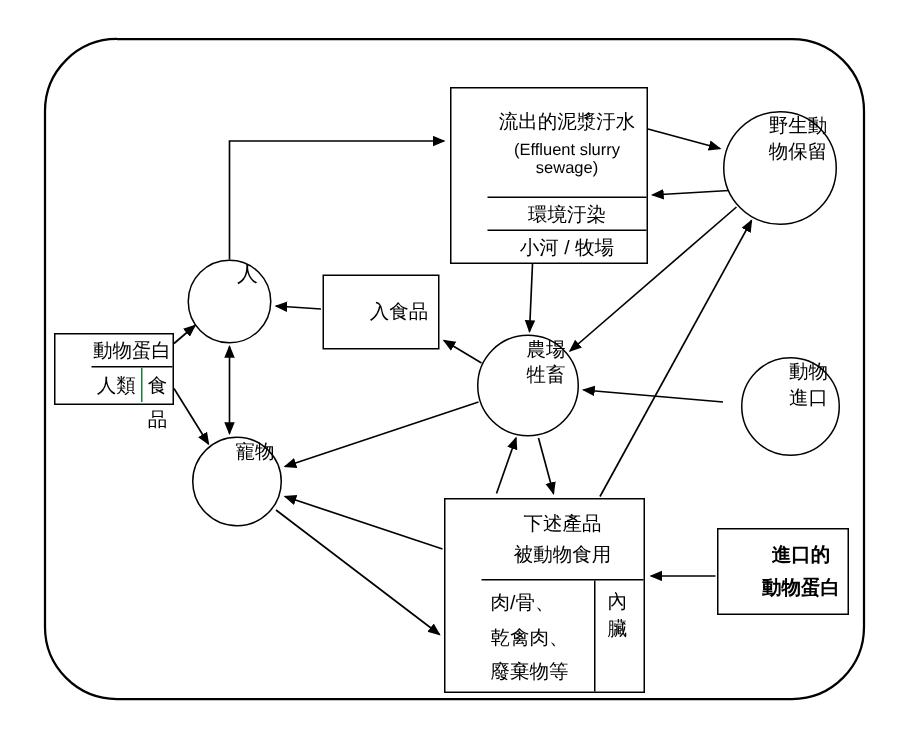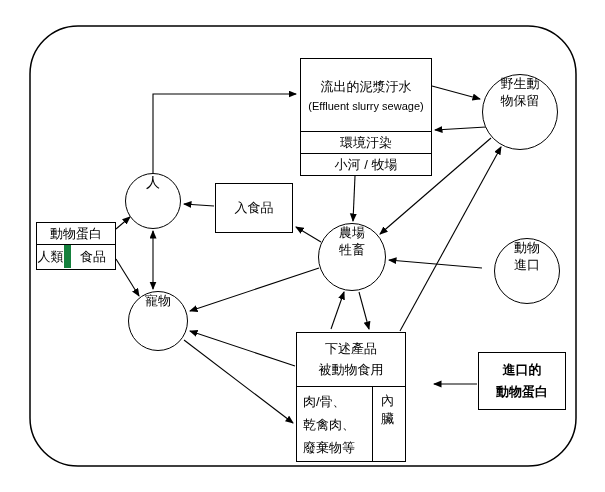--- a/index.html
+++ b/index.html
@@ -7,43 +7,43 @@
   body {
     position:relative; overflow:hidden; color:#000;
     font-family:"Liberation Sans","DejaVu Sans",sans-serif;
     font-size:13px;
   }
   .stage { position:absolute; left:0; top:0; width:605px; height:492px; }
   svg.arrows { position:absolute; left:0; top:0; z-index:1; }
   svg.arrows line, svg.arrows polyline { stroke:#000; stroke-width:1.1; fill:none; }
   svg.arrows marker path { fill:#000; }
 
-  .node, .box { position:absolute; z-index:2; background:#fff; border:1.2px solid #000; text-align:center; }
+  .node, .box { position:absolute; z-index:2; background:#fff; border:1.2px solid #000; text-align:center;padding-left:24px; }
   .node { border-radius:50%; display:flex; align-items:flex-start; justify-content:center; line-height:17px; }
 
   #n-human   { left:125px; top:173px; width:56px; height:56px; font-size:14px; }
   #n-pets    { left:128px; top:291px; width:60px; height:60px; }
   #n-farm    { left:318px; top:223px; width:68px; height:68px; }
   #n-aimport { left:494px; top:238px; width:66px; height:66px; }
   #n-wild    { left:482px; top:74px;  width:76px; height:76px; }
 
   #b-effluent { left:300px; top:58px; width:132px; height:118px; display:flex; flex-direction:column; }
   #b-effluent .b-title { flex:1; display:flex; flex-direction:column; justify-content:center; gap:4px; }
   #b-effluent .en { font-size:11px; }
   #b-effluent .b-row { border-top:1px solid #000; height:22px; line-height:21px; }
 
   #b-foodintake { left:215px; top:183px; width:78px; height:50px; display:flex; flex-direction:column; justify-content:center; gap:2px; }
 
   #b-himport { left:36px; top:222px; width:80px; height:48px; }
   #b-himport .hi-row1 { height:22px; line-height:22px; border-bottom:1px solid #000; }
   #b-himport .hi-row2 { display:flex; height:23px; line-height:23px; }
-  #b-himport .hi-c1 { width:34px; border-right:7px solid #15803d; }
+  #b-himport .hi-c1 { width:34px; border-right:1px solid #15803d; }
   #b-himport .hi-c2 { flex:1; }
 
-  #b-products { left:296px; top:332px; width:110px; height:130px; display:flex; flex-direction:column; }
+  #b-products { left:296px; top:332px; width:134px; height:130px; display:flex; flex-direction:column; }
   #b-products .p-title { flex:0 0 54px; border-bottom:1px solid #000; display:flex; flex-direction:column; justify-content:center; gap:3px; }
   #b-products .p-cells { flex:1; display:flex; }
   #b-products .p-left { width:76px; border-right:1px solid #000; text-align:left; padding:3px 0 0 6px; line-height:23px; }
   #b-products .p-right { flex:1; text-align:left; padding:5px 0 0 8px; }
 
   #b-protein { left:478px; top:352px; width:88px; height:58px; display:flex; flex-direction:column; justify-content:center; gap:4px;font-weight:bold; }
 </style>
 </head>
 <body>
 

